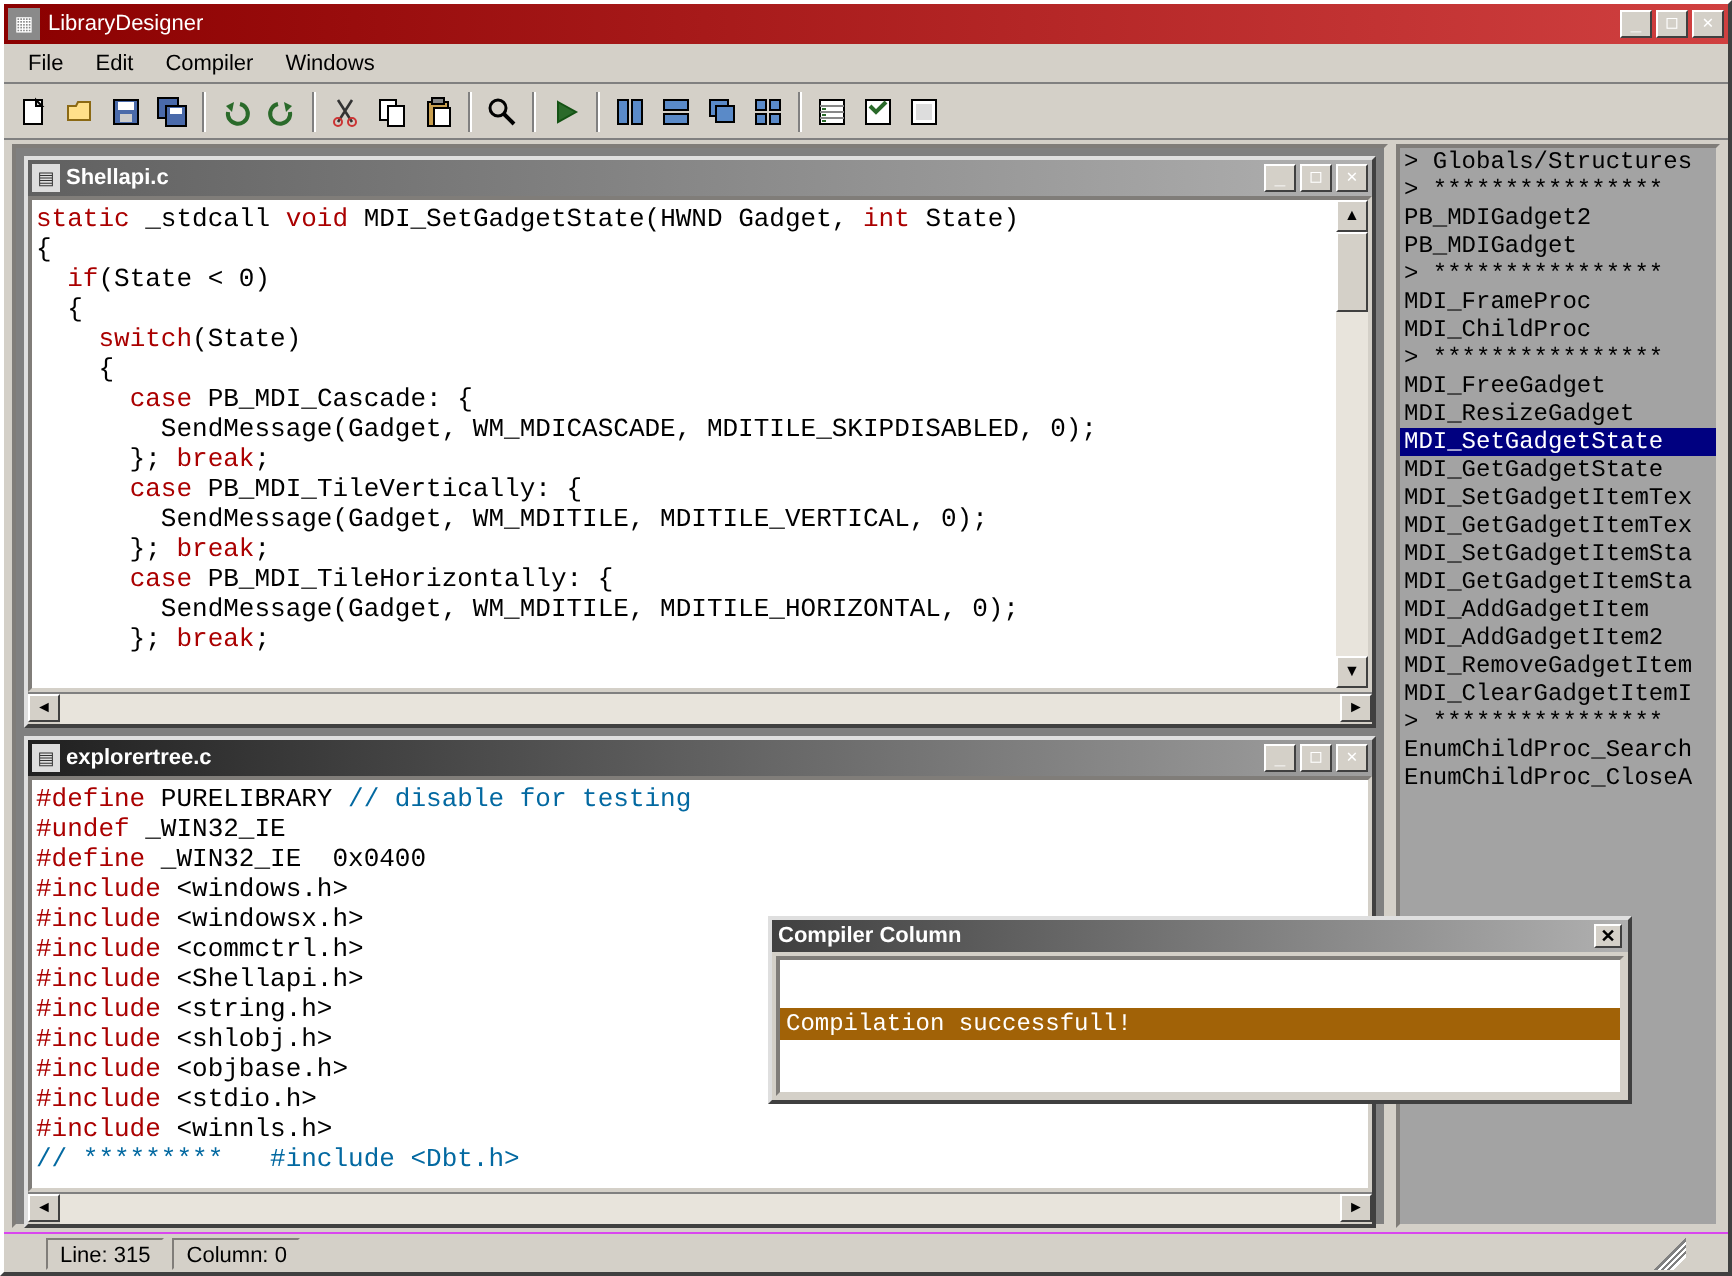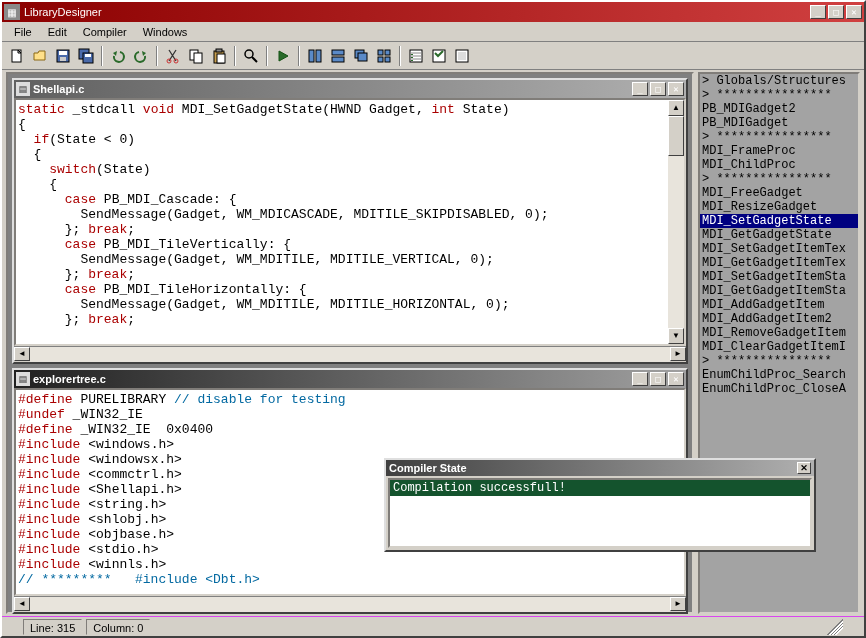--- a/index.html
+++ b/index.html
@@ -174,21 +174,21 @@
 .compiler-title .x { width:14px;height:12px;background:#d4d0c8;border:1px solid #fff;border-right-color:#404040;border-bottom-color:#404040;color:#000;text-align:center;line-height:10px;font-size:9px; }
 .compiler-body {
   background:#fff;
   border: 2px inset #d4d0c8;
   margin: 2px;
   height: 70px;
   font-family:"Courier New",monospace;
   font-size:12px;
 }
 .compiler-body .line { padding: 1px 3px; }
-.compiler-body .line.sel { background:#14532d; color:#fff; }
+.compiler-body .line.sel { background:#a16207; color:#fff;margin-top:24px; }
 
 svg { display:block; }
 </style>
 </head>
 <body>
 
 <div class="titlebar">
   <div class="icon">▦</div>
   <div class="title">LibraryDesigner</div>
   <div class="win-btns">
@@ -398,21 +398,21 @@
     <div class="item">MDI_AddGadgetItem2</div>
     <div class="item">MDI_RemoveGadgetItem</div>
     <div class="item">MDI_ClearGadgetItemI</div>
     <div class="item">&gt; ****************</div>
     <div class="item">EnumChildProc_Search</div>
     <div class="item">EnumChildProc_CloseA</div>
   </div>
 
 <div class="compiler-win" style="left:382px; top:456px; width:432px;">
   <div class="compiler-title">
-    <div class="t">Compiler State</div>
+    <div class="t">Compiler Column</div>
     <div class="x">✕</div>
   </div>
   <div class="compiler-body">
     <div class="line sel">Compilation successfull!</div>
   </div>
 </div>
 
 <div class="statusbar">
   <div class="status-cell">
     <span>Line:</span>

